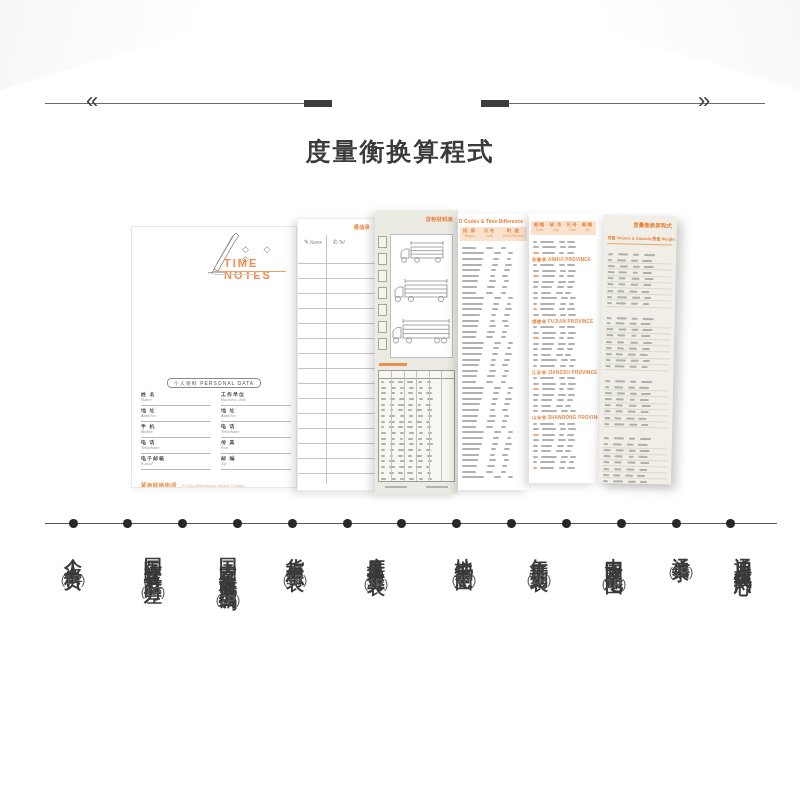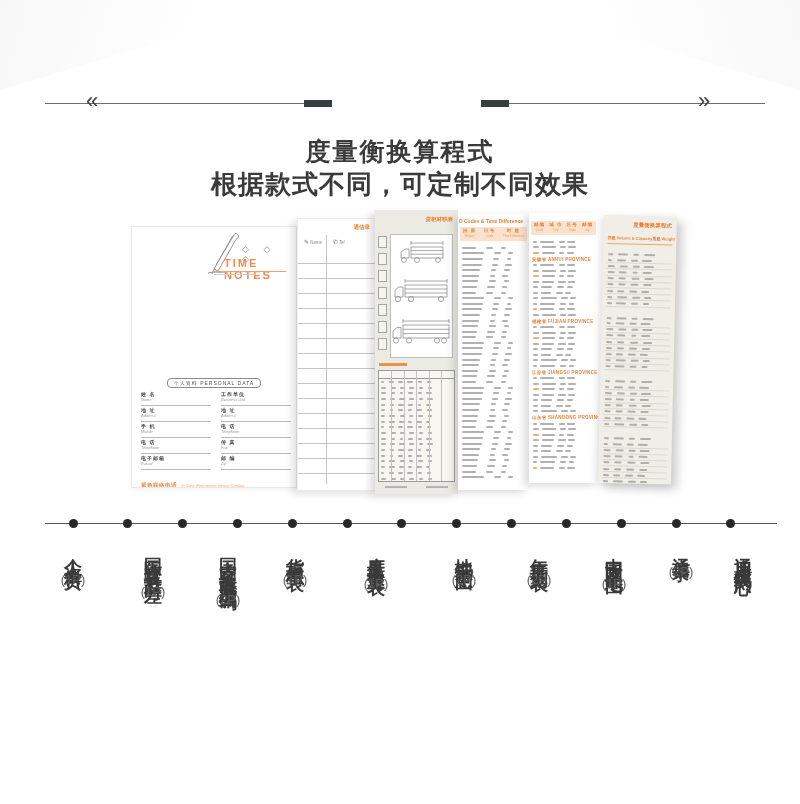--- a/index.html
+++ b/index.html
@@ -126,21 +126,20 @@
   <div class="wm" id="wm-l"></div>
   <div class="wm" id="wm-r"></div>
 
   <div class="div-line" id="line-l"></div>
   <div class="div-line" id="line-r"></div>
   <div class="chev" id="chev-l">«</div>
   <div class="chev" id="chev-r">»</div>
   <div class="div-rect" id="rect-l"></div>
   <div class="div-rect" id="rect-r"></div>
   <div class="tagline" id="tagline1">度量衡换算程式</div>
-  <div class="tagline" id="tagline2">根据款式不同，可定制不同效果</div>
 
   <div class="page" id="p1">
     <svg id="pen-svg" width="40" height="46" viewBox="0 0 40 46">
       <g fill="none" stroke="#979797" stroke-width="1">
         <path d="M8 40 L26 8 L30 4 L33 7 L29 12 L12 42 Z"></path>
         <path d="M10 36 L28 6"></path>
         <path d="M8 40 L6 45"></path>
         <path d="M2 44 C8 42 14 44 20 43"></path>
       </g>
     </svg>

